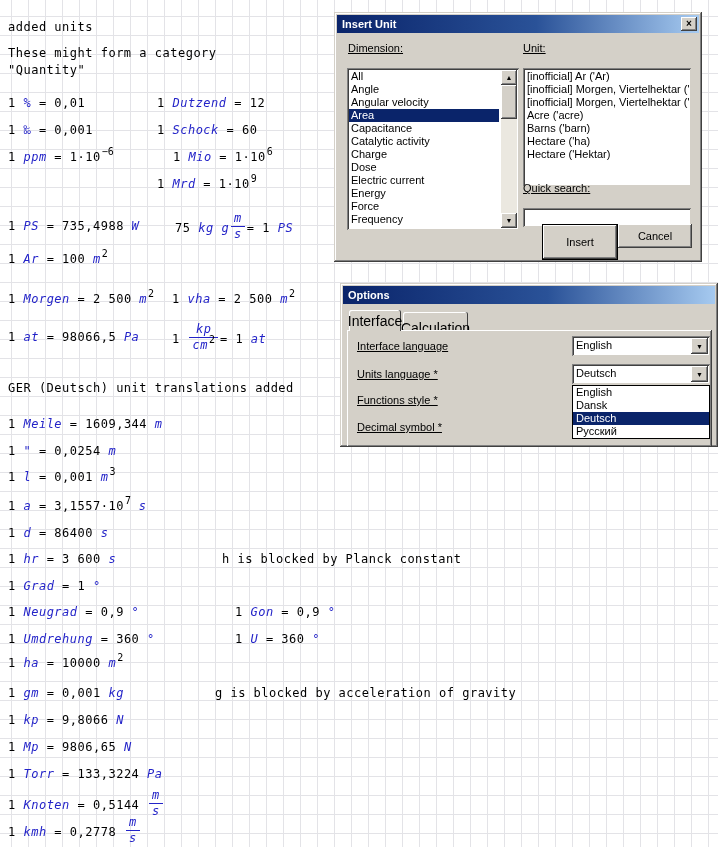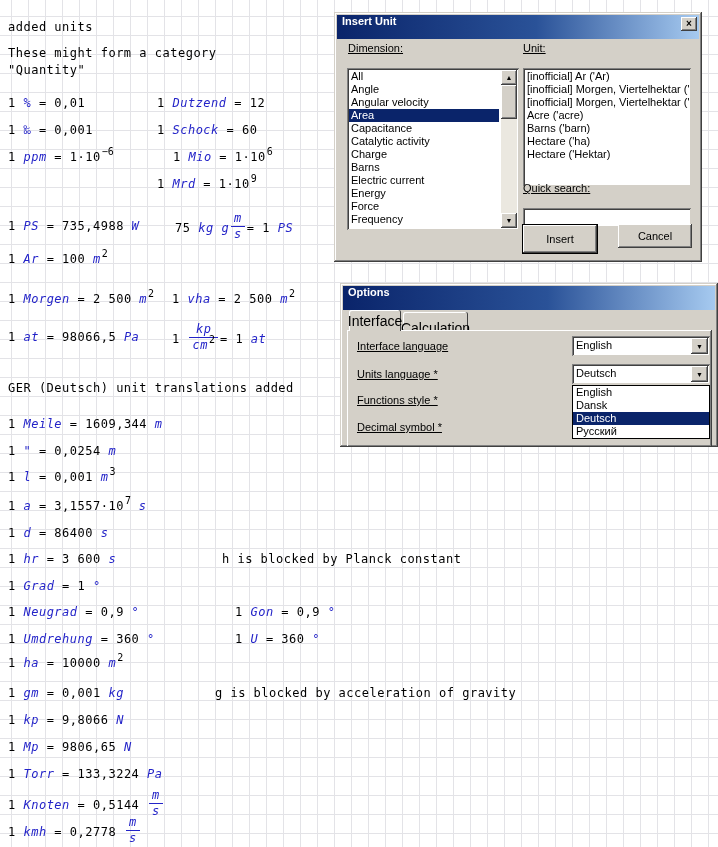--- a/index.html
+++ b/index.html
@@ -27,21 +27,21 @@
   .mnum{display:block;padding:0 3px;}
   .mden{display:block;padding:0 3px;border-top:1px solid #2323c8;}
   
   .win{
     position:absolute;background:#d4d0c8;
     box-shadow:inset -1px -1px #404040,inset 1px 1px #d4d0c8,
                inset -2px -2px #808080,inset 2px 2px #ffffff;
     padding:3px;box-sizing:border-box;font-size:11px;color:#000;
   }
   .titlebar{
-    height:24px;display:flex;
+    height:18px;display:flex;align-items:center;
     background:linear-gradient(90deg,#0a246a 0%,#2a5298 55%,#a6caf0 100%);
     color:#fff;font-weight:bold;font-size:11px;padding-left:5px;
     position:relative;
   }
   .closebtn{
     position:absolute;right:2px;top:2px;width:16px;height:14px;
     background:#d4d0c8;color:#000;
     box-shadow:inset -1px -1px #404040,inset 1px 1px #fff,inset -2px -2px #808080;
     display:flex;align-items:center;justify-content:center;
     font-size:10px;font-weight:bold;line-height:1;cursor:default;
@@ -158,21 +158,21 @@
   <div class="label" style="left:14px;top:30px;">Dimension:</div>
   <div class="lb sunken" style="left:13px;top:44px;width:172px;height:162px;">
     <div style="margin-right:18px;">
         <div class="lb-item">All</div>
         <div class="lb-item">Angle</div>
         <div class="lb-item">Angular velocity</div>
         <div class="lb-item sel">Area</div>
         <div class="lb-item">Capacitance</div>
         <div class="lb-item">Catalytic activity</div>
         <div class="lb-item">Charge</div>
-        <div class="lb-item">Barns</div>
+        <div class="lb-item">Dose</div>
         <div class="lb-item">Electric current</div>
         <div class="lb-item">Energy</div>
         <div class="lb-item">Force</div>
         <div class="lb-item">Frequency</div>
       </div>
     <div class="sb">
       <div class="sb-btn sb-up">▲</div>
       <div class="sb-thumb"></div>
       <div class="sb-btn sb-down">▼</div>
     </div>
@@ -187,21 +187,21 @@
         <div class="lb-item">Acre ('acre)</div>
         <div class="lb-item">Barns ('barn)</div>
         <div class="lb-item">Hectare ('ha)</div>
         <div class="lb-item">Hectare ('Hektar)</div>
       </div>
   </div>
 
   <div class="label" style="left:189px;top:170px;">Quick search:</div>
   <input class="input sunken" style="left: 189px; top: 184px; width: 168px; height: 19px;" value="">
 
-  <div class="btn default" style="left:188px;top:212px;width:76px;height:30px;">Insert</div>
+  <div class="btn default" style="left:208px;top:212px;width:76px;height:36px;">Insert</div>
   <div class="btn" style="left:284px;top:212px;width:74px;height:24px;">Cancel</div>
 </div>
 
 <div class="win" style="left:340px;top:283px;width:378px;height:164px;">
   <div class="titlebar">
     <span>Options</span>
   </div>
 
   <div class="tab" style="left:9px;top:27px;width:52px;height:21px;z-index:2;box-shadow:inset -1px 0 #404040,inset 1px 1px #fff,0 1px #d4d0c8;">Interface</div>
   <div class="tab" style="left:63px;top:29px;width:65px;height:32px;">Calculation</div>

